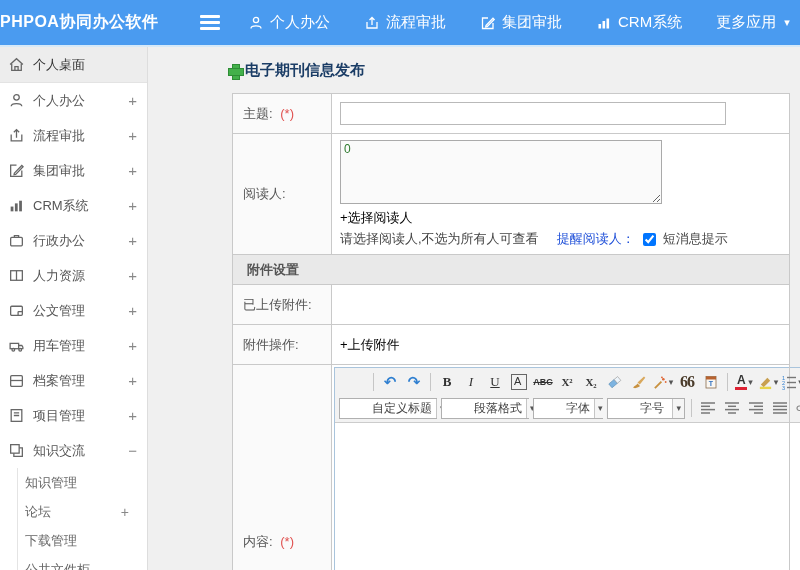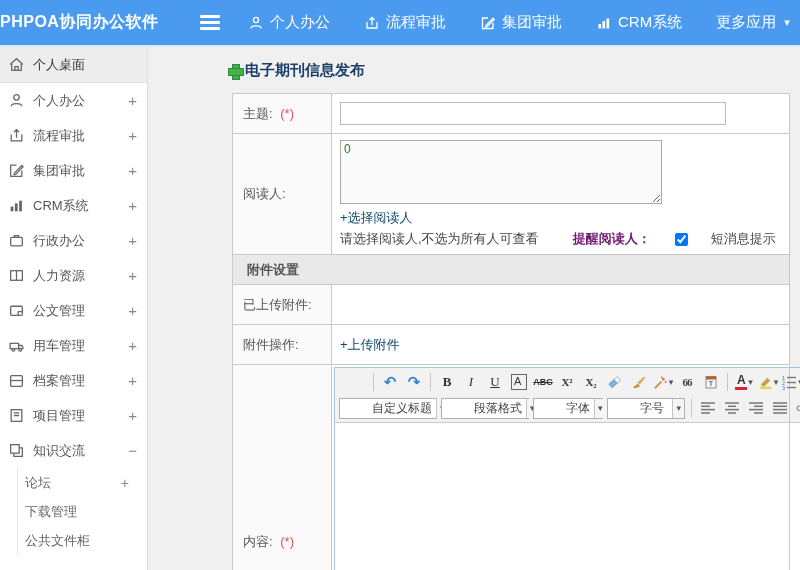--- a/index.html
+++ b/index.html
@@ -39,24 +39,24 @@
 
   table.form { border-collapse:collapse; margin-left:84px; width:558px; background:#fff; table-layout:fixed; }
   table.form td { border:1px solid #c9c9c9; font-size:13px; color:#555; vertical-align:middle; }
   td.lbl { width:99px; background:#fafafa; padding-left:10px; }
   td.val { padding:7px 8px; }
   .req { color:#e0514f; margin-left:4px; }
   .row-subject { height:40px; }
   .row-subject input { width:386px; height:23px; border:1px solid #b9b9b9; background:#fff; padding:0 4px; font-size:13px; }
   .row-readers td.val { padding:6px 8px 6px 8px; }
   .readers-ta { width:322px; height:64px; border:1px solid #aaa; background:#fafafa; resize:both; font-size:12px; color:#2d7a2d; font-family:"Liberation Sans",sans-serif; padding:1px 3px; display:block; }
-  a.lnk { color:#0c4a6e; text-decoration:none; font-size:13px; cursor:pointer; }
+  a.lnk { color:#000000; text-decoration:none; font-size:13px; cursor:pointer; }
   .sel-readers { display:inline-block; margin:5px 0 3px 0; }
-  .readers-hint { font-size:13px; color:#444; display:flex; align-items:center; gap:20px; white-space:nowrap; }
-  .remind { font-weight:bold; color:#701a75; margin-left:14px; }
+  .readers-hint { font-size:13px; color:#444; display:flex; align-items:center; gap:4px; white-space:nowrap; }
+  .remind { font-weight:normal; color:#1d4ed8; margin-left:14px; }
   .readers-hint input[type=checkbox] { margin:0 3px 0 4px; }
   .row-section td { background:#e9e9e9; font-weight:bold; color:#444; height:30px; padding-left:14px; }
   .row-plain { height:40px; }
   .row-content td { border-color:#9fc2dc; }
   .row-content { height:354px; }
   .row-content td.lbl { vertical-align:middle; }
   .row-content td.val { vertical-align:top; padding:2px 0 0 2px; }
 
   
   .editor { width:520px; border:1px solid #a9c4dc; background:#fff; }
@@ -65,21 +65,21 @@
   .tb-btn { display:inline-flex; align-items:center; justify-content:center; min-width:22px; height:22px; margin:0 1px; cursor:pointer; color:#333; font-size:13px; flex-shrink:0; }
   .tb-sep { width:1px; height:18px; background:#c6c6c6; margin:0 4px; flex-shrink:0; }
   .tb-html { font-size:8px; font-weight:bold; color:#555; letter-spacing:0; min-width:30px;margin-top:48px; }
   .tb-undo, .tb-redo { color:#2f7fd0; font-weight:bold; font-size:15px; }
   .tb-b { font-weight:bold; font-family:"Liberation Serif",serif; }
   .tb-i { font-style:italic; font-family:"Liberation Serif",serif; }
   .tb-u { text-decoration:underline; font-family:"Liberation Serif",serif; }
   .tb-abox { border:1px solid #666; font-size:11px; padding:0 2px; min-width:16px; height:16px; }
   .tb-abc { font-size:9px; text-decoration:line-through; font-weight:bold; }
   .tb-supsub { font-size:11px; font-weight:bold; font-family:"Liberation Serif",serif; }
-  .tb-quote { font-family:"Liberation Serif",serif; font-weight:bold; font-size:11px; color:#4a3b2a; letter-spacing:-1px; }
+  .tb-quote { font-family:"Liberation Serif",serif; font-weight:bold; font-size:16px; color:#4a3b2a; letter-spacing:-1px; }
   .combo { display:inline-flex; align-items:center; }
   .combo .caret2 { font-size:9px; color:#555; margin-left:1px; }
   .fontclr { display:flex; flex-direction:column; align-items:center; line-height:1; }
   .fontclr .a { font-size:12px; font-weight:bold; color:#333; }
   .fontclr .bar { width:12px; height:3px; background:#d23; margin-top:1px; }
   .tb-select { display:inline-flex; align-items:center; justify-content:space-between; background:#fff; border:1px solid #b0b0b0; height:21px; font-size:12px; color:#444; margin:0 2px; cursor:pointer; flex-shrink:0; }
   .tb-select .sel-label { padding:0 4px; white-space:nowrap;margin-left:28px; }
   .tb-select .sel-caret { border-left:1px solid #c5c5c5; height:100%; display:flex; align-items:center; padding:0 3px; font-size:9px; color:#555; background:#f5f5f5; }
   .edit-area { height:165px; background:#fff; }
   svg.tbi { display:block; }
@@ -265,20 +265,24 @@
           <svg class="tbi" width="17" height="17" viewBox="0 0 16 16" fill="none" stroke="currentColor" stroke-width="1.2">
             <rect x="2.5" y="2.5" width="8" height="8"></rect>
             <path d="M5.5 10.5 V13.5 H13.5 V5.5 H10.5"></path>
           </svg>
         </span>
       <span class="s-label">知识交流</span>
       <span class="expand">−</span>
     </div>
     <div class="subgroup">
       <div class="sub-item">
+        <span class="s-label">知识管理</span>
+        <span class="expand"></span>
+      </div>
+      <div class="sub-item">
         <span class="s-label">论坛</span>
         <span class="expand">+</span>
       </div>
       <div class="sub-item">
         <span class="s-label">下载管理</span>
         <span class="expand"></span>
       </div>
       <div class="sub-item">
         <span class="s-label">公共文件柜</span>
         <span class="expand"></span>

